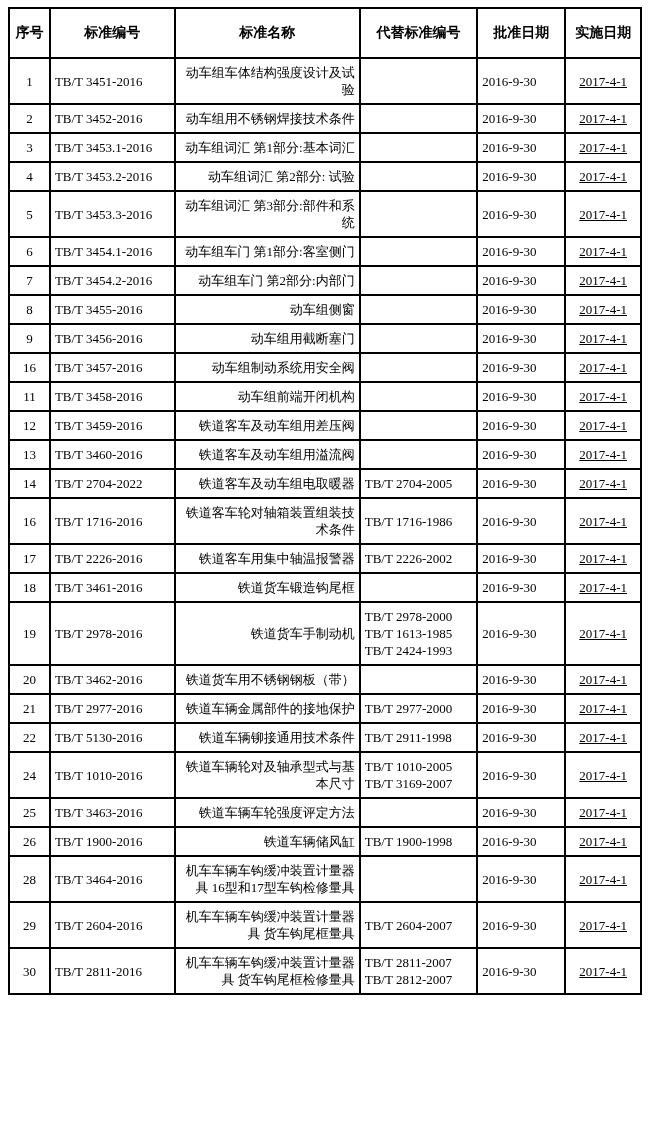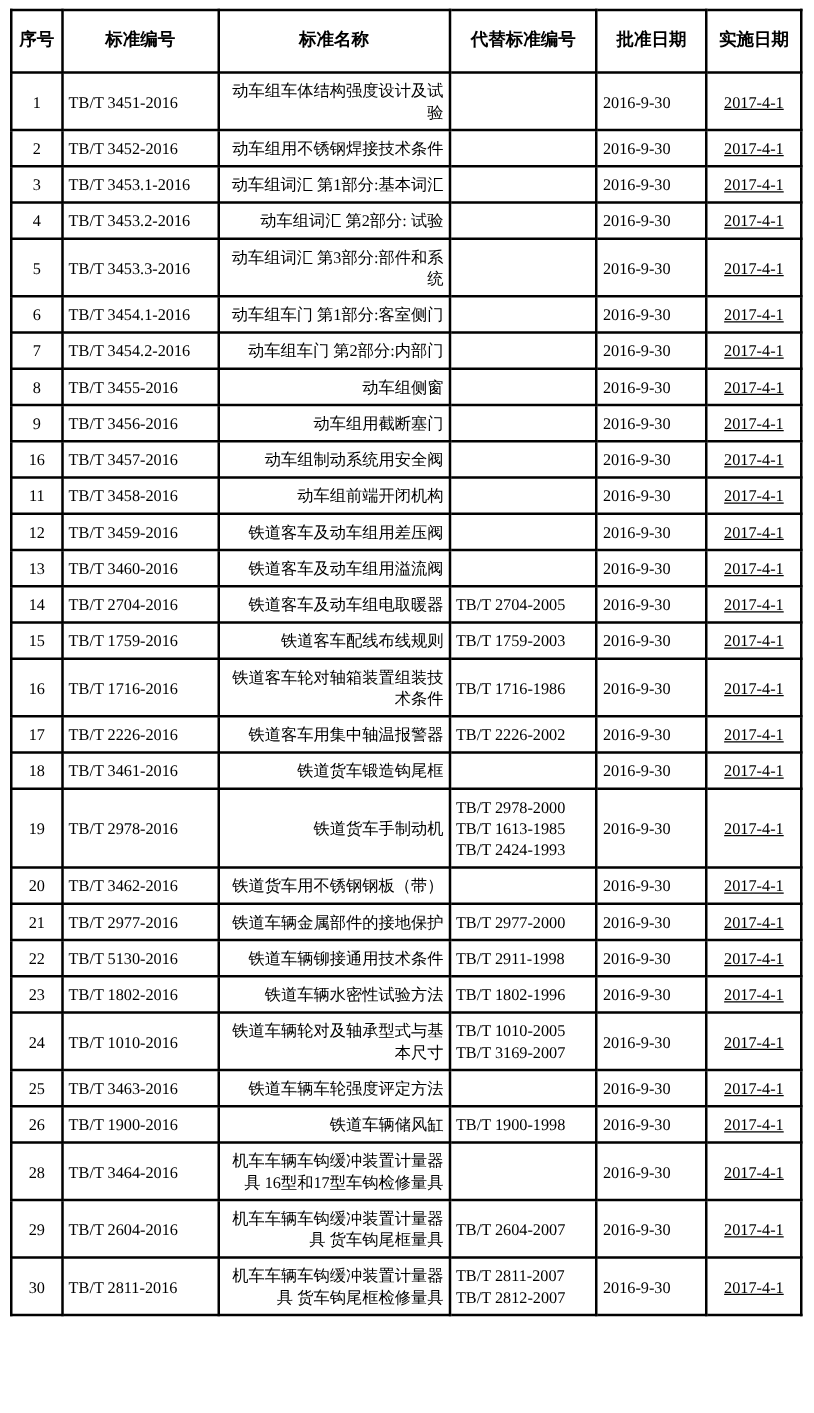--- a/index.html
+++ b/index.html
@@ -175,34 +175,24 @@
         <tr>
           <td class="cell-no">13</td>
           <td class="cell-code">TB/T 3460-2016</td>
           <td class="cell-name">铁道客车及动车组用溢流阀</td>
           <td class="cell-repl"></td>
           <td class="cell-appr">2016-9-30</td>
           <td class="cell-impl">2017-4-1</td>
         </tr>
         <tr>
           <td class="cell-no">14</td>
-          <td class="cell-code">TB/T 2704-2016</td>
+          <td class="cell-code">TB/T 2704-2022</td>
           <td class="cell-name">铁道客车及动车组电取暖器</td>
           <td class="cell-repl">
             <div class="repl-line">TB/T 2704-2005</div>
-          </td>
-          <td class="cell-appr">2016-9-30</td>
-          <td class="cell-impl">2017-4-1</td>
-        </tr>
-        <tr>
-          <td class="cell-no">15</td>
-          <td class="cell-code">TB/T 1759-2016</td>
-          <td class="cell-name">铁道客车配线布线规则</td>
-          <td class="cell-repl">
-            <div class="repl-line">TB/T 1759-2003</div>
           </td>
           <td class="cell-appr">2016-9-30</td>
           <td class="cell-impl">2017-4-1</td>
         </tr>
         <tr>
           <td class="cell-no">16</td>
           <td class="cell-code">TB/T 1716-2016</td>
           <td class="cell-name">铁道客车轮对轴箱装置组装技术条件</td>
           <td class="cell-repl">
             <div class="repl-line">TB/T 1716-1986</div>
@@ -257,30 +247,20 @@
           </td>
           <td class="cell-appr">2016-9-30</td>
           <td class="cell-impl">2017-4-1</td>
         </tr>
         <tr>
           <td class="cell-no">22</td>
           <td class="cell-code">TB/T 5130-2016</td>
           <td class="cell-name">铁道车辆铆接通用技术条件</td>
           <td class="cell-repl">
             <div class="repl-line">TB/T 2911-1998</div>
-          </td>
-          <td class="cell-appr">2016-9-30</td>
-          <td class="cell-impl">2017-4-1</td>
-        </tr>
-        <tr>
-          <td class="cell-no">23</td>
-          <td class="cell-code">TB/T 1802-2016</td>
-          <td class="cell-name">铁道车辆水密性试验方法</td>
-          <td class="cell-repl">
-            <div class="repl-line">TB/T 1802-1996</div>
           </td>
           <td class="cell-appr">2016-9-30</td>
           <td class="cell-impl">2017-4-1</td>
         </tr>
         <tr>
           <td class="cell-no">24</td>
           <td class="cell-code">TB/T 1010-2016</td>
           <td class="cell-name">铁道车辆轮对及轴承型式与基本尺寸</td>
           <td class="cell-repl">
             <div class="repl-line">TB/T 1010-2005</div>

